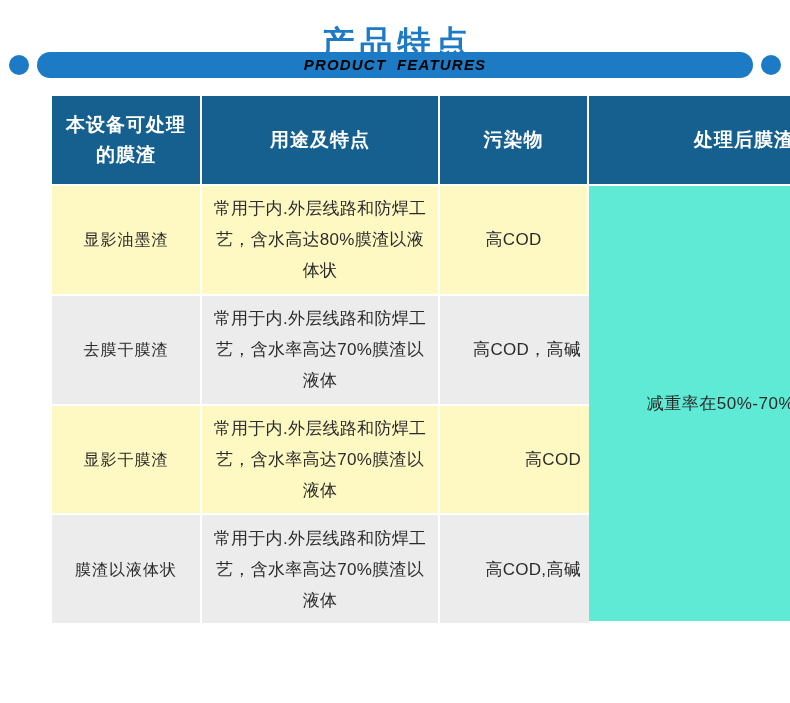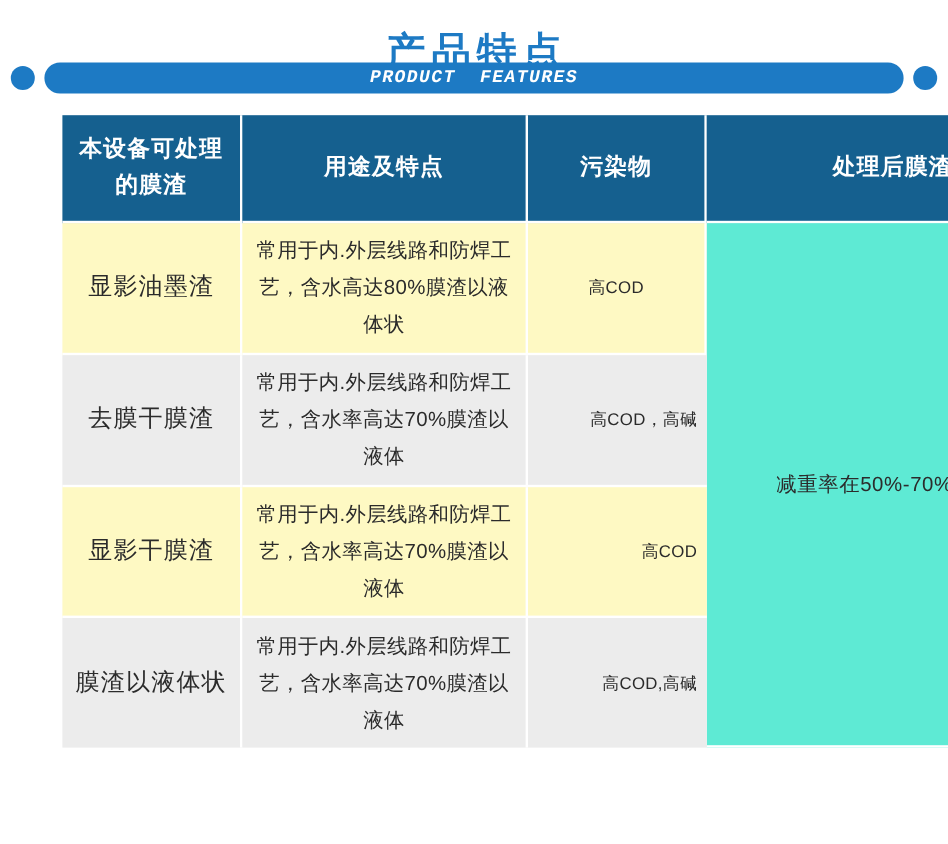--- a/index.html
+++ b/index.html
@@ -62,22 +62,22 @@
     border-radius: 13px;
   }
   .banner-text {
     position: absolute;
     top: 0;
     left: 0;
     width: 716px;
     height: 26px;
     line-height: 26px;
     text-align: center;
-    color: #ffffff;
-    font-family: Liberation Mono, monospace;
+    color: #000000;
+    font-family: Liberation Sans, sans-serif;
     font-style: italic;
     font-weight: 700;
     font-size: 15px;
     letter-spacing: 1.2px;
     white-space: pre;
   }
 
   
   .table-zone {
     position: absolute;
@@ -118,23 +118,23 @@
     letter-spacing: 1px;
     height: 88px;
   }
 
   td.cell {
     font-size: 17px;
     color: #2b2b2b;
     line-height: 31px;
     letter-spacing: 0.3px;
   }
-  td.c-name  { font-size: 20px; letter-spacing: 1px; }
+  td.c-name  { font-size: 16px; letter-spacing: 1px; }
   td.c-desc  { text-align: left; padding-left: 18px; padding-right: 10px; }
-  td.c-poll  { font-size: 14px; }
+  td.c-poll  { font-size: 17px; }
   td.c-merged {
     background: #d0cdcb;
     font-size: 17px;
     letter-spacing: 0.5px;
   }
 
   tr.row-dark td { background: #fef9c3; }
   tr.row-light td { background: #ececec; }
   tr.row-dark td.c-merged, tr.row-light td.c-merged { background: #5eead4; }
 </style>

